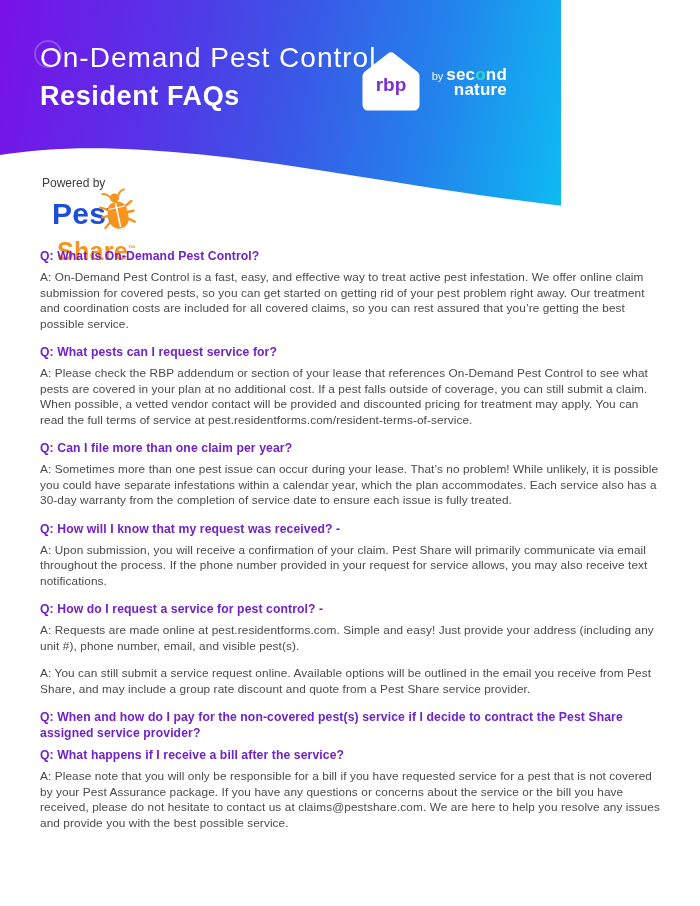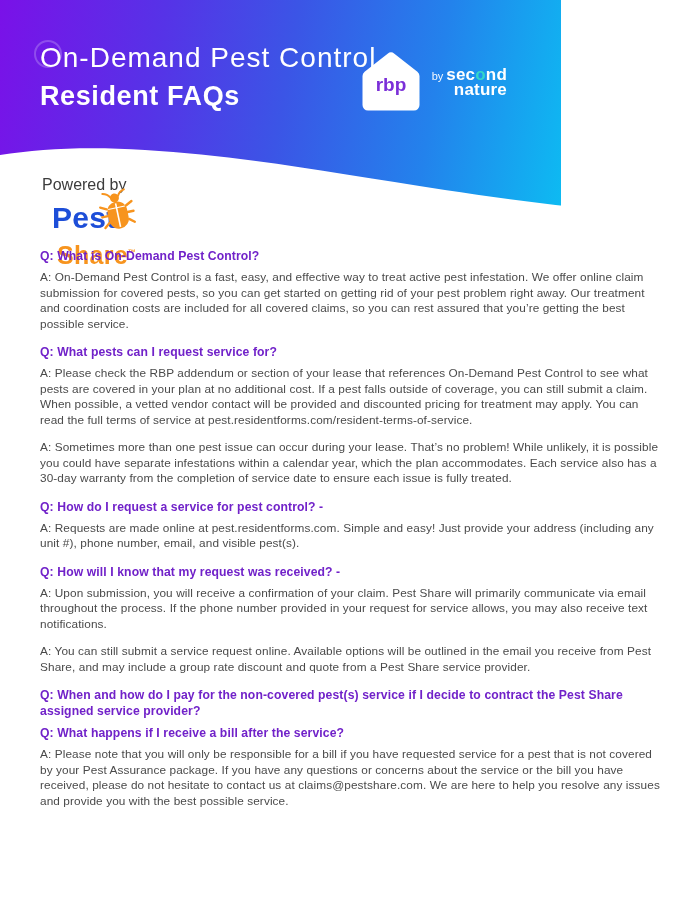--- a/index.html
+++ b/index.html
@@ -26,21 +26,21 @@
   .sn-words{margin-left:10px;color:#ffffff;}
   .sn-row{display:flex;align-items:flex-start;}
   .sn-by{font-size:11px;font-weight:400;margin:3px 3px 0 0;opacity:0.95;}
   .sn-second,.sn-nature{font-size:17px;font-weight:700;line-height:15px;letter-spacing:0.2px;}
   .sn-nature{text-align:right;}
   .teal-o{color:#35d6c8;}
   
   .wave{position:absolute;left:0;bottom:0;width:700px;height:95px;}
   
   .ps-logo{position:absolute;left:40px;top:176px;width:140px;}
-  .ps-powered{font-size:16px;color:#3c3c3c;margin:0 0 3px 2px;}
+  .ps-powered{font-size:12px;color:#3c3c3c;margin:0 0 3px 2px;}
   .ps-pest{font-size:30px;line-height:23px;font-weight:700;color:#1d4ed8;letter-spacing:0.3px;margin:12px;}
   .ps-share{font-size:25px;line-height:23px;font-weight:700;color:#f7941e;letter-spacing:0.3px;margin:0 0 0 17px;}
   .ps-tm{font-size:8px;vertical-align:super;font-weight:700;}
   .ps-bug{position:absolute;left:60px;top:12px;transform:rotate(-12deg);}
   
   .faq{position:absolute;left:40px;top:248px;width:620px;}
   .q{
     color:#7122c9;font-weight:700;font-size:12.2px;line-height:16px;margin:0 0 6px 0;
     letter-spacing:0.1px;
   }
@@ -106,29 +106,30 @@
   <div class="faq">
     <div>
       <p class="q">Q: What is On-Demand Pest Control?</p>
       <p class="a">A: On-Demand Pest Control is a fast, easy, and effective way to treat active pest infestation. We offer online claim submission for covered pests, so you can get started on getting rid of your pest problem right away. Our treatment and coordination costs are included for all covered claims, so you can rest assured that you’re getting the best possible service.</p>
     </div>
     <div>
       <p class="q">Q: What pests can I request service for?</p>
       <p class="a">A: Please check the RBP addendum or section of your lease that references On-Demand Pest Control to see what pests are covered in your plan at no additional cost. If a pest falls outside of coverage, you can still submit a claim. When possible, a vetted vendor contact will be provided and discounted pricing for treatment may apply. You can read the full terms of service at pest.residentforms.com/resident-terms-of-service.</p>
     </div>
     <div>
+      <p class="q">Q: Can I file more than one claim per year?</p>
       <p class="a">A: Sometimes more than one pest issue can occur during your lease. That’s no problem! While unlikely, it is possible you could have separate infestations within a calendar year, which the plan accommodates. Each service also has a 30-day warranty from the completion of service date to ensure each issue is fully treated.</p>
+    </div>
+    <div>
+      <p class="q">Q: How will I know that my request was received? -</p>
+      <p class="a">A: Upon submission, you will receive a confirmation of your claim. Pest Share will primarily communicate via email throughout the process. If the phone number provided in your request for service allows, you may also receive text notifications.</p>
     </div>
     <div>
       <p class="q">Q: How do I request a service for pest control? -</p>
       <p class="a">A: Requests are made online at pest.residentforms.com. Simple and easy! Just provide your address (including any unit #), phone number, email, and visible pest(s).</p>
-    </div>
-    <div>
-      <p class="q">Q: How will I know that my request was received? -</p>
-      <p class="a">A: Upon submission, you will receive a confirmation of your claim. Pest Share will primarily communicate via email throughout the process. If the phone number provided in your request for service allows, you may also receive text notifications.</p>
     </div>
     <div>
       <p class="a">A: You can still submit a service request online. Available options will be outlined in the email you receive from Pest Share, and may include a group rate discount and quote from a Pest Share service provider.</p>
     </div>
     <div>
       <p class="q">Q: When and how do I pay for the non-covered pest(s) service if I decide to contract the Pest Share assigned service provider?</p>
     </div>
     <div>
       <p class="q">Q: What happens if I receive a bill after the service?</p>
       <p class="a">A: Please note that you will only be responsible for a bill if you have requested service for a pest that is not covered by your Pest Assurance package. If you have any questions or concerns about the service or the bill you have received, please do not hesitate to contact us at claims@pestshare.com. We are here to help you resolve any issues and provide you with the best possible service.</p>

